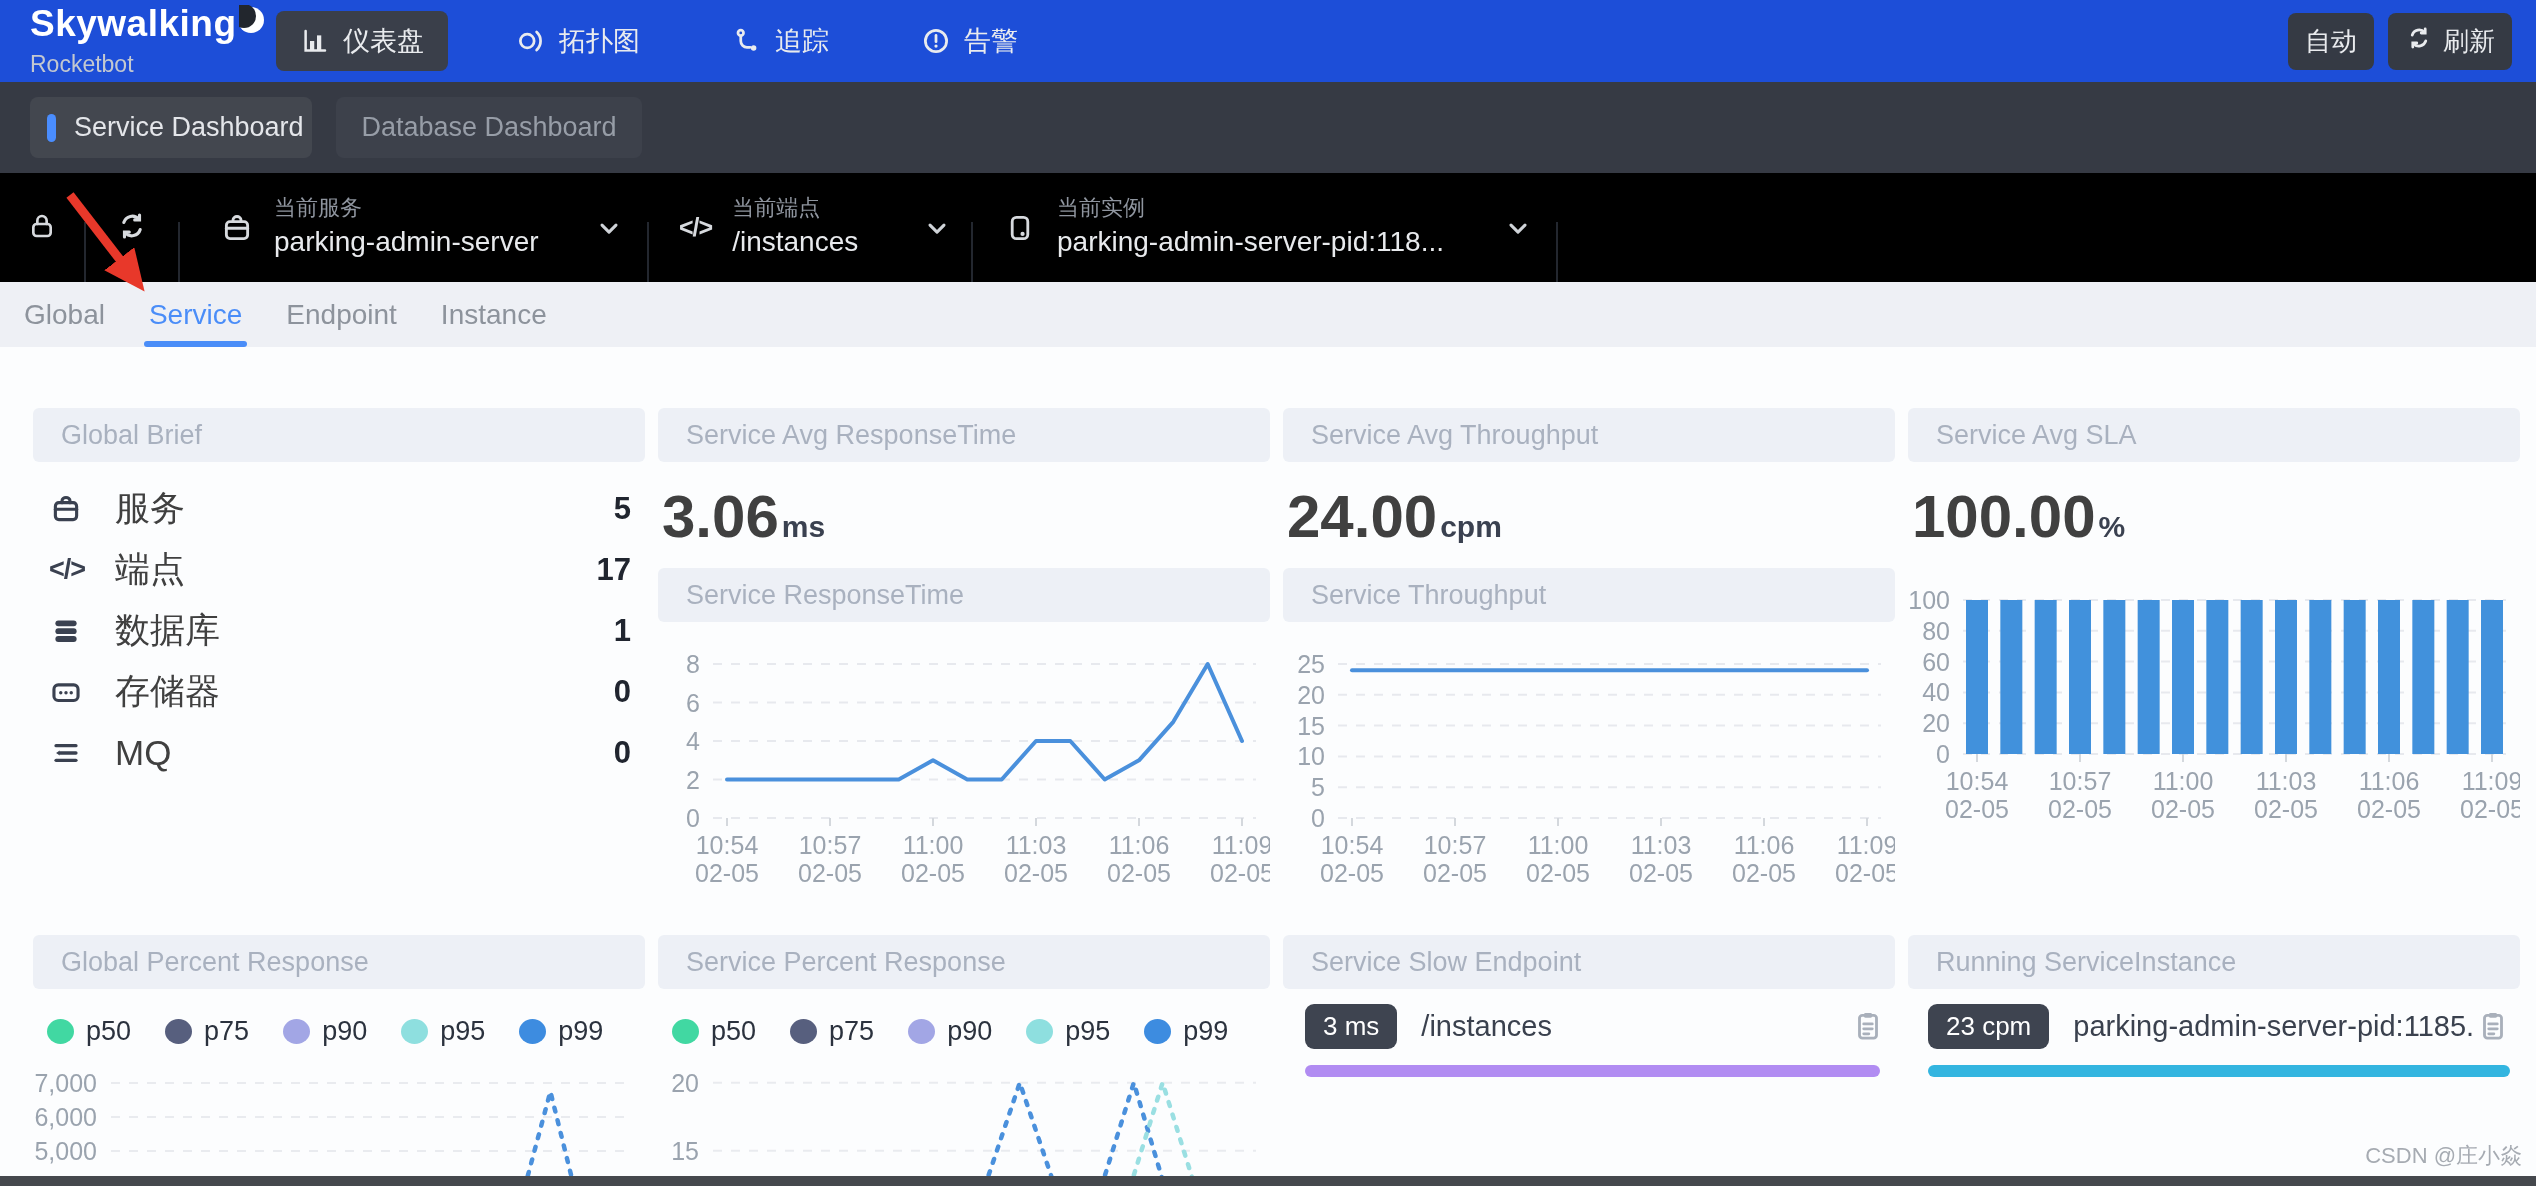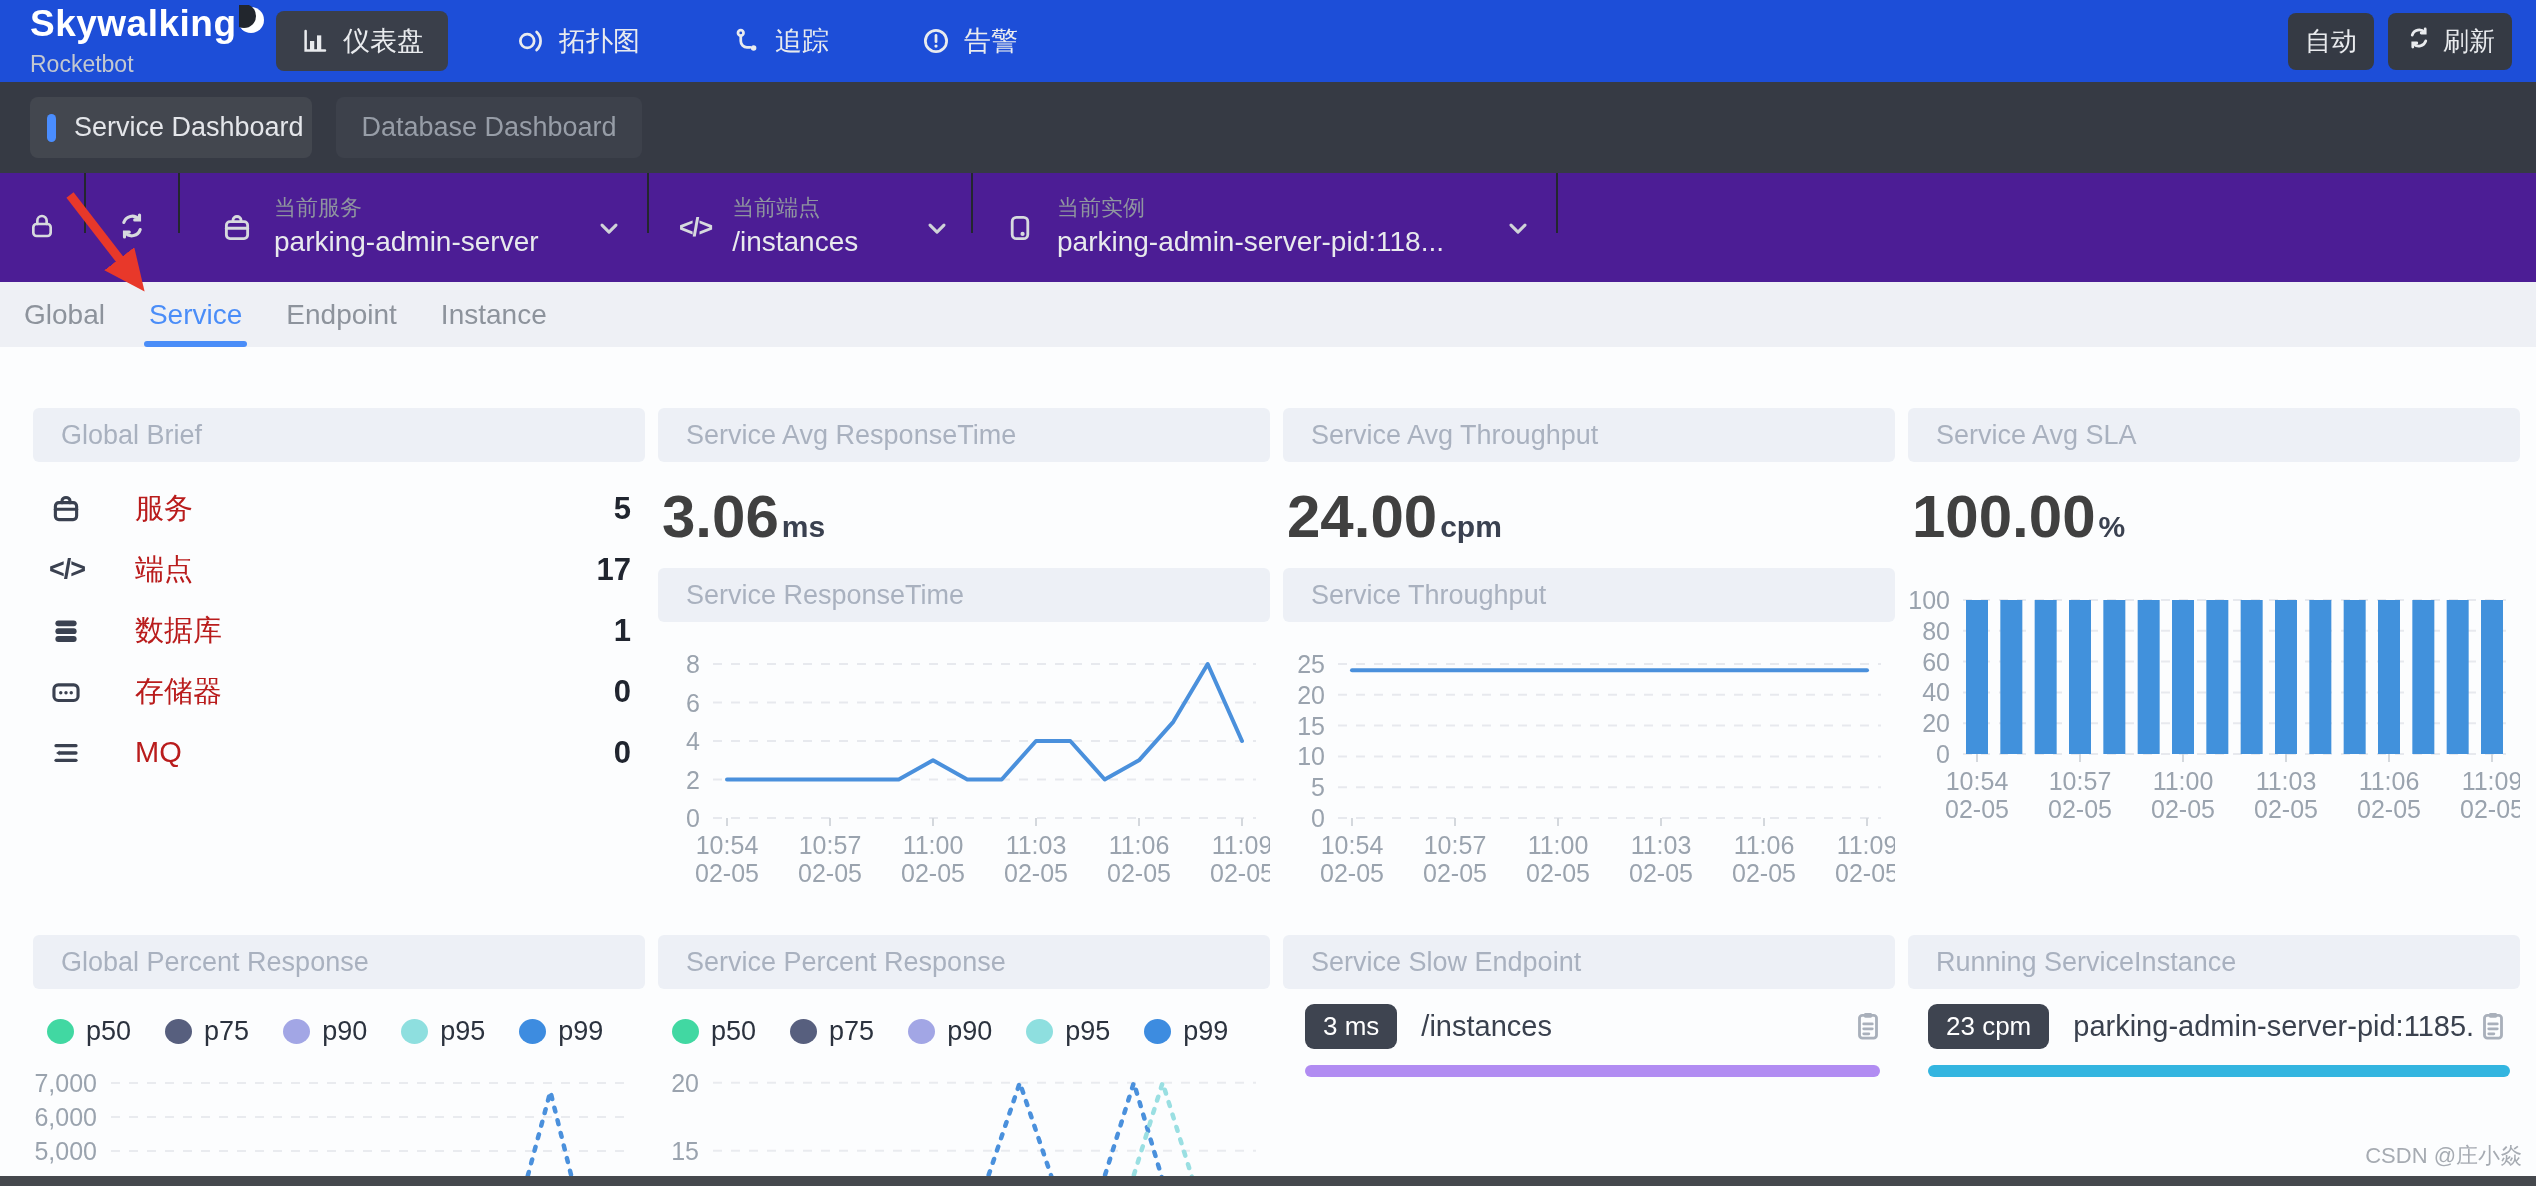--- a/index.html
+++ b/index.html
@@ -20,21 +20,21 @@
 .nav-btn{display:flex;align-items:center;gap:10px;background:#353a44;color:#e9ebee;font-size:26px;padding:11px 17px;border-radius:8px;border:none;cursor:pointer;font-family:inherit}
 
 
 .dashrow{position:absolute;top:82px;left:0;width:2536px;height:91px;background:#363a44;z-index:4}
 .dash-tab{position:absolute;top:15px;height:61px;border-radius:8px;display:flex;align-items:center;font-size:27px;cursor:pointer}
 .dash-tab.active{left:30px;width:282px;background:#43474f;color:#e4e6ea}
 .dash-tab.inactive{left:336px;width:306px;background:#3d414b;color:#979da7;justify-content:center}
 .tab-marker{width:9px;height:28px;border-radius:5px;background:#4a8dfe;margin:0 18px 0 17px}
 
 
-.selrow{position:absolute;top:173px;left:0;width:2536px;height:109px;background:#4c1d95;display:flex;align-items:flex-start;z-index:4}
+.selrow{position:absolute;top:173px;left:0;width:2536px;height:109px;background:#000000;display:flex;align-items:flex-end;z-index:4}
 .tool-cell{display:flex;align-items:center;justify-content:center;color:#d7dade;cursor:pointer;height:100%}
 .w-lock{width:84px}.w-refresh{width:92px}
 .vdiv{width:2px;height:60px;background:#23272f;flex:none}
 .selector{display:flex;align-items:center;height:100%;cursor:pointer}
 .sel1{width:467px;padding:0 24px 0 40px}
 .sel2{width:322px;padding:0 20px 0 30px}
 .sel3{width:583px;padding:0 24px 0 30px}
 .sel-icon{margin-right:20px;color:#d7dade;display:flex}
 .sel-text{flex:1;min-width:0}
 .sel-label{font-size:22px;color:#8f959f;line-height:1.3}
@@ -48,21 +48,21 @@
 .scope-tab.active{color:#4a8df8}
 .scope-tab.active::after{content:"";position:absolute;left:-5px;right:-5px;bottom:0;height:6px;border-radius:3px;background:#4a8df8}
 
 
 main{position:absolute;top:362px;left:0;width:2536px;height:824px;background:#fcfdfe;overflow:hidden;z-index:2}
 .grid{display:grid;grid-template-columns:repeat(4,612px);column-gap:13px;row-gap:38px;padding:46px 16px 0 33px}
 .card-head{height:54px;background:#edf0f6;border-radius:6px;display:flex;align-items:center;padding-left:28px;font-size:27px;color:#a9b1bf}
 .brief-list{list-style:none;margin-top:16px}
 .brief-list li{height:61px;display:flex;align-items:center;padding:0 6px 0 16px}
 .b-icon{width:38px;display:flex;color:#3a4150}
-.b-label{font-size:29px;color:#b91c1c;margin-left:48px}
+.b-label{font-size:35px;color:#404040;margin-left:28px}
 .b-value{margin-left:auto;font-size:31px;font-weight:700;color:#20252f;margin-right:8px}
 .big-value{display:flex;align-items:baseline;margin:20px 0 0 4px;height:76px}
 .big-value .num{font-size:60px;font-weight:700;color:#404040}
 .big-value .unit{font-size:30px;font-weight:700;color:#3a4150;margin-left:3px}
 .sub-head{margin-top:10px}
 svg.chart{margin-top:10px;display:block}
 .legend{display:flex;align-items:center;gap:34px;margin:26px 0 0 14px;height:32px}
 .lg-item{display:flex;align-items:center;gap:12px;cursor:pointer}
 .lg-item i{width:27px;height:25px;border-radius:50%;display:inline-block}
 .lg-item em{font-style:normal;font-size:27px;color:#2b323e}

